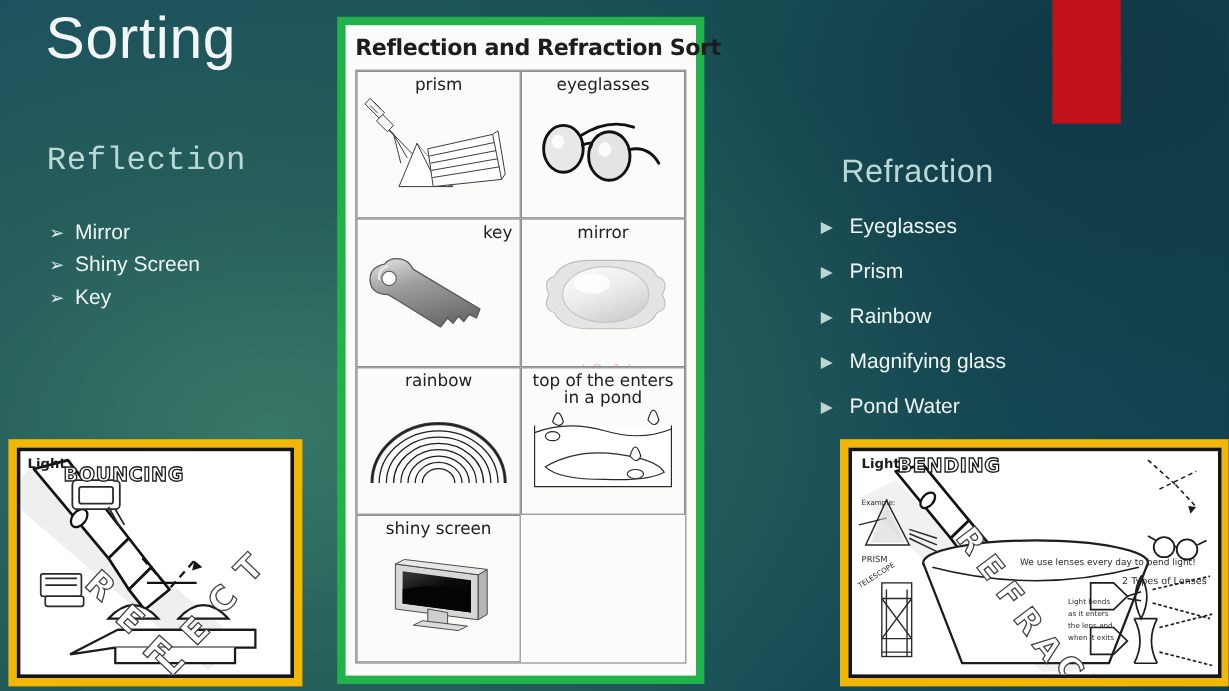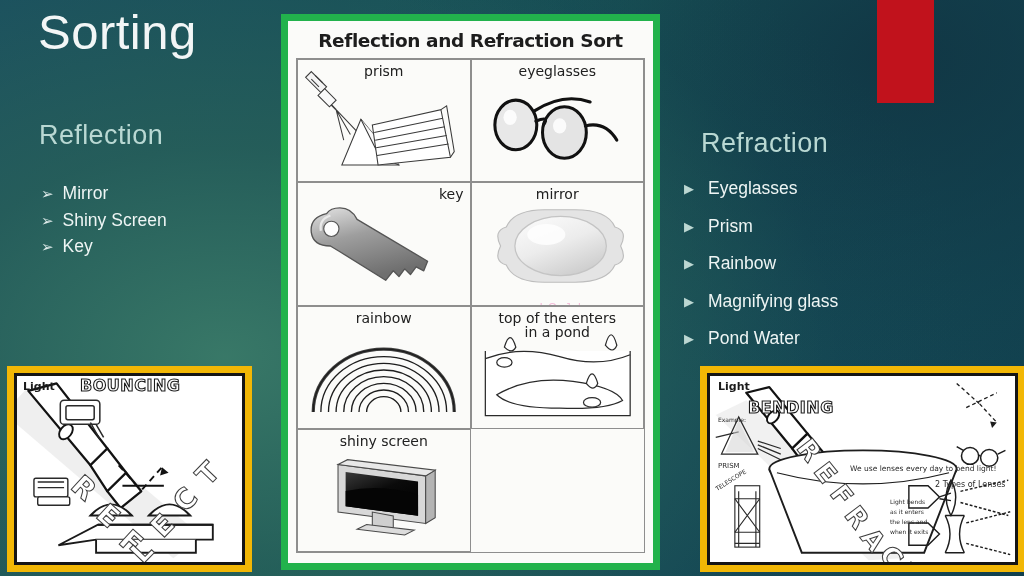--- a/index.html
+++ b/index.html
@@ -19,41 +19,41 @@
   .title{
     position:absolute;left:38px;top:6px;
     font-size:49px;font-weight:400;color:#f2f6f6;
     letter-spacing:0.5px;line-height:1.1;
   }
   
   .col-head{
     position:absolute;font-size:27px;font-weight:400;
     color:#b9d8d3;letter-spacing:0.4px;
   }
-  .col-head.left{left:39px;top:120px;}
+  .col-head.left{left:39px;top:120px;font-family:Liberation Mono, monospace;}
   .col-head.right{left:681px;top:128px;margin-left:20px;}
   
   .blist{position:absolute;margin:0;padding:0;list-style:none;}
   .blist.left{left:41px;top:180px;}
   .blist.right{left:684px;top:180px;}
   .blist.left li{
     display:flex;align-items:baseline;gap:9px;
     font-size:17.5px;color:#eef5f4;line-height:1.52;
   }
   .blist.right li{
     display:flex;align-items:center;gap:14px;
     font-size:17.5px;color:#eef5f4;line-height:1;margin-bottom:20px;
   }
   .bullet-arrow{color:#dfeceb;font-size:15px;}
   .bullet-tri{color:#bcd7d2;font-size:13px;line-height:1;}
   
   .red-rect{position:absolute;left:877px;top:-6px;width:57px;height:109px;background:#c1121c;}
   
   .ws-center{
-    position:absolute;left:281px;top:14px;width:379px;height:556px;
+    position:absolute;left:281px;top:14px;width:306px;height:556px;
     background:#22b24c;padding:7px;box-sizing:border-box;
   }
   .ws-center-inner{
     width:100%;height:100%;background:#fbfbf9;box-sizing:border-box;
     padding:4px 8px 10px 8px;display:flex;flex-direction:column;
   }
   .ws-title{
     text-align:center;font-family:"DejaVu Sans",sans-serif;
     font-size:18.5px;font-weight:700;color:#1d1d1d;
     letter-spacing:-0.4px;padding:5px 0 7px;white-space:nowrap;
@@ -296,21 +296,21 @@
         </div>
 
 
       </div>
     </div>
   </div>
 
   <div class="ws-gold ws-left">
     <div class="ws-gold-in">
       <div class="hd-word hd-light" style="left:6px;top:4px;">Light</div>
-      <div class="hd-word hd-big" style="left:36px;top:0;margin-left:27px;">BOUNCING</div>
+      <div class="hd-word hd-big" style="left:36px;top:10px;">BOUNCING</div>
       <svg viewBox="0 0 239 200" preserveAspectRatio="none" style="position:absolute;inset:0;width:100%;height:100%;">
 
         <g opacity=".30">
           <path d="M10 14 L196 172 L166 196 L-14 40 Z" fill="#c9c9c9"></path>
         </g>
 
         <g fill="#fff" stroke="#121212" stroke-width="2.4" stroke-linejoin="round">
           <path d="M12 16 L42 8 L96 78 L78 96 Z"></path>
           <path d="M78 96 L96 78 L116 104 L96 124 Z"></path>
           <path d="M96 124 L116 104 L132 124 L110 142 Z"></path>
@@ -353,21 +353,21 @@
           <text transform="translate(186,140) rotate(-46)">C</text>
           <text transform="translate(210,112) rotate(-46)">T</text>
         </g>
       </svg>
     </div>
   </div>
 
   <div class="ws-gold ws-right">
     <div class="ws-gold-in">
       <div class="hd-word hd-light" style="left:8px;top:4px;">Light</div>
-      <div class="hd-word hd-big" style="left:38px;top:2px;margin-top:20px;">BENDING</div>
+      <div class="hd-word hd-big" style="left:38px;top:2px;">BENDING</div>
       <div class="tiny" style="left:8px;top:40px;font-size:6px;">Example:</div>
       <div class="tiny" style="left:8px;top:86px;font-size:7px;">PRISM</div>
       <div class="tiny" style="left:4px;top:110px;font-size:6px;transform:rotate(-32deg);transform-origin:left top;">TELESCOPE</div>
       <div class="tiny" style="left:140px;top:88px;font-size:7.5px;">We use lenses every day to bend light!</div>
       <div class="tiny" style="left:225px;top:104px;font-size:8px;">2 Types of Lenses</div>
       <div class="tiny" style="left:180px;top:122px;font-size:6px;">Light bends</div>
       <div class="tiny" style="left:180px;top:132px;font-size:6px;">as it enters</div>
       <div class="tiny" style="left:180px;top:142px;font-size:6px;">the lens and</div>
       <div class="tiny" style="left:180px;top:152px;font-size:6px;">when it exits</div>
 

